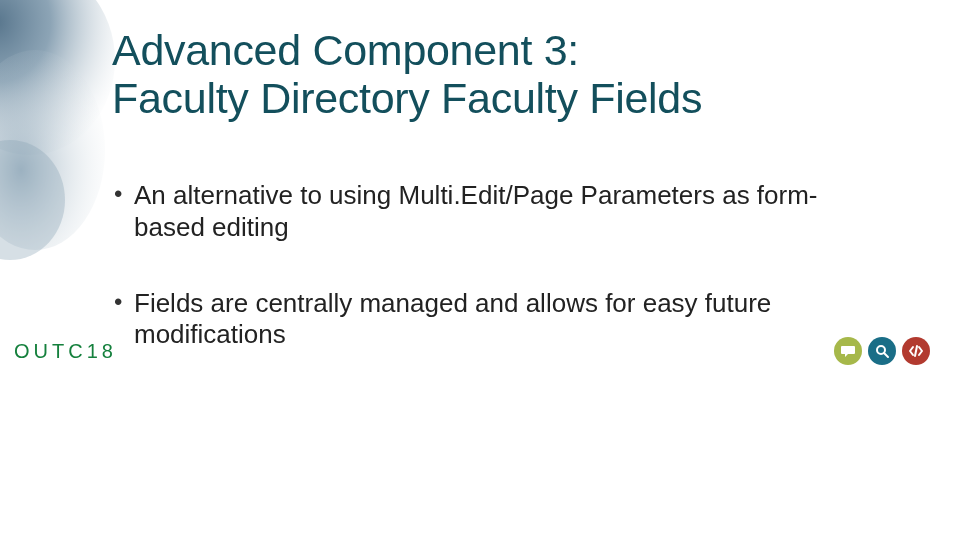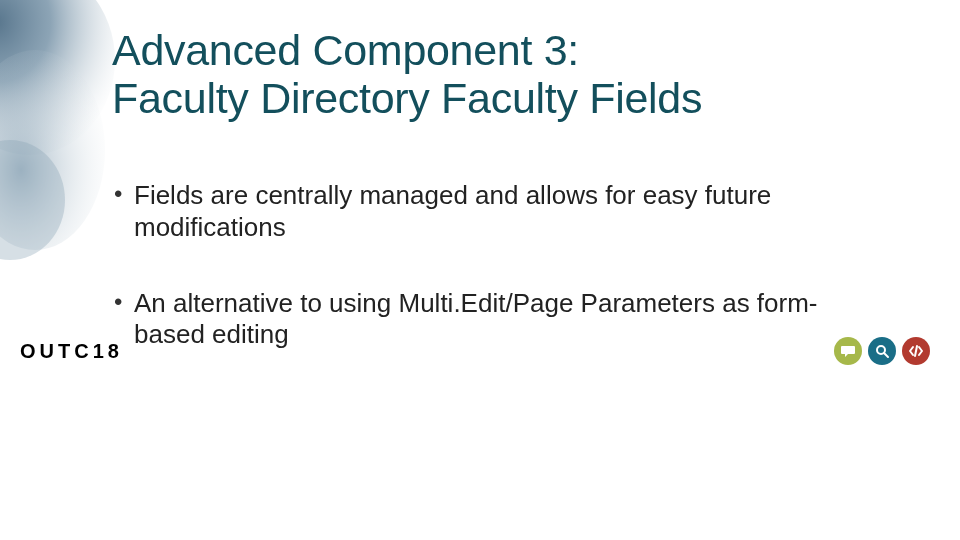--- a/index.html
+++ b/index.html
@@ -39,26 +39,26 @@
     content: "•";
     position: absolute;
     left: 2px;
     top: 0;
     color: #333;
     font-size: 24px;
     line-height: 1.2;
   }
   .footer-logo {
     position: absolute;
-    left: 20px;
+    left: 14px;
     bottom: 18px;
     font-size: 20px;
     letter-spacing: 4px;
-    color: #000000;
-    font-weight: 700;
+    color: #15803d;
+    font-weight: 400;
   }
   .footer-icons {
     position: absolute;
     right: 30px;
     bottom: 16px;
     display: flex;
     gap: 6px;
     align-items: center;
   }
   .ficon {
@@ -97,24 +97,24 @@
     </svg>
   </div>
 
   <div class="content">
     <div>
       <div class="title-line">Advanced Component 3:</div>
       <div class="title-line">Faculty Directory Faculty Fields</div>
     </div>
     <div class="bullets">
       <div class="bullet">
-        <span>Fields are centrally managed and allows for easy future modifications</span>
+        <span>An alternative to using Multi.Edit/Page Parameters as form-based editing</span>
       </div>
       <div class="bullet">
-        <span>An alternative to using Multi.Edit/Page Parameters as form-based editing</span>
+        <span>Fields are centrally managed and allows for easy future modifications</span>
       </div>
     </div>
   </div>
 
   <div class="footer-logo">
     <span>OUTC18</span>
   </div>
 
   <div class="footer-icons">
     <div class="ficon f-green">

